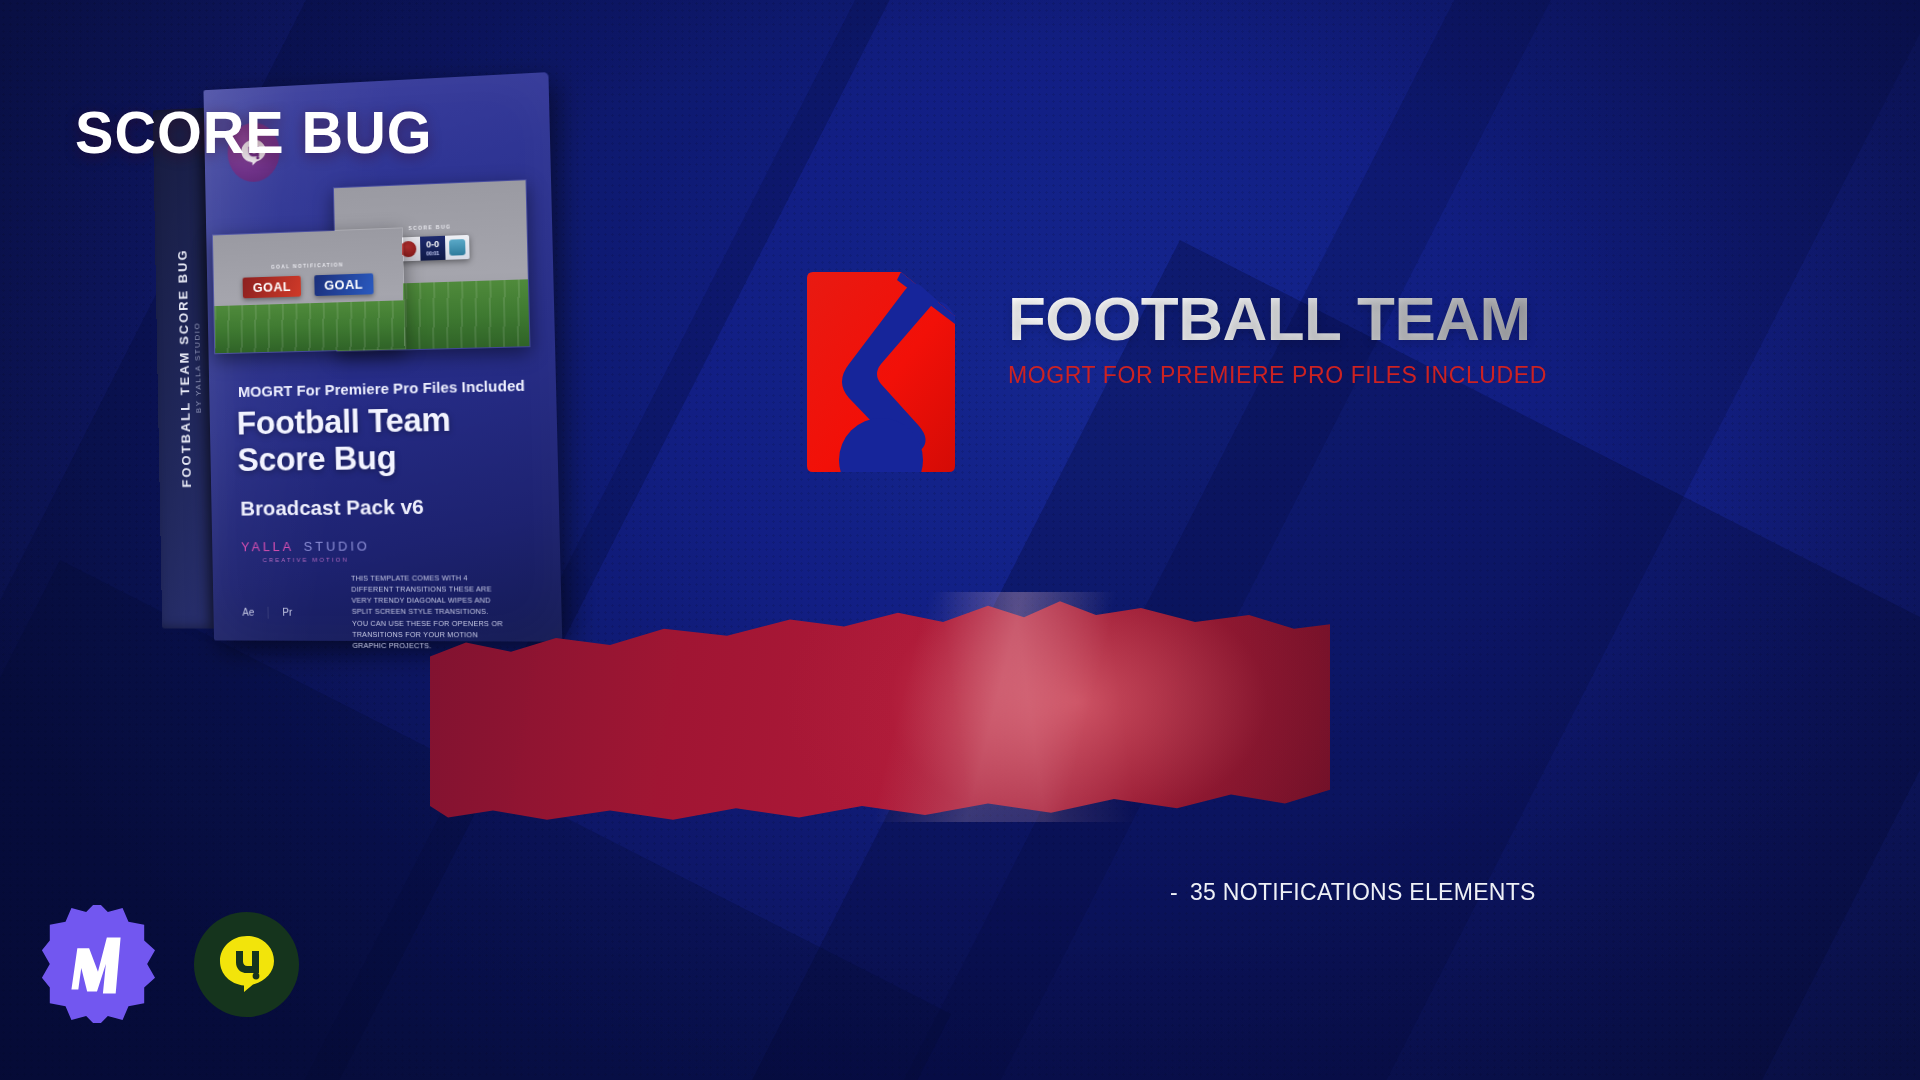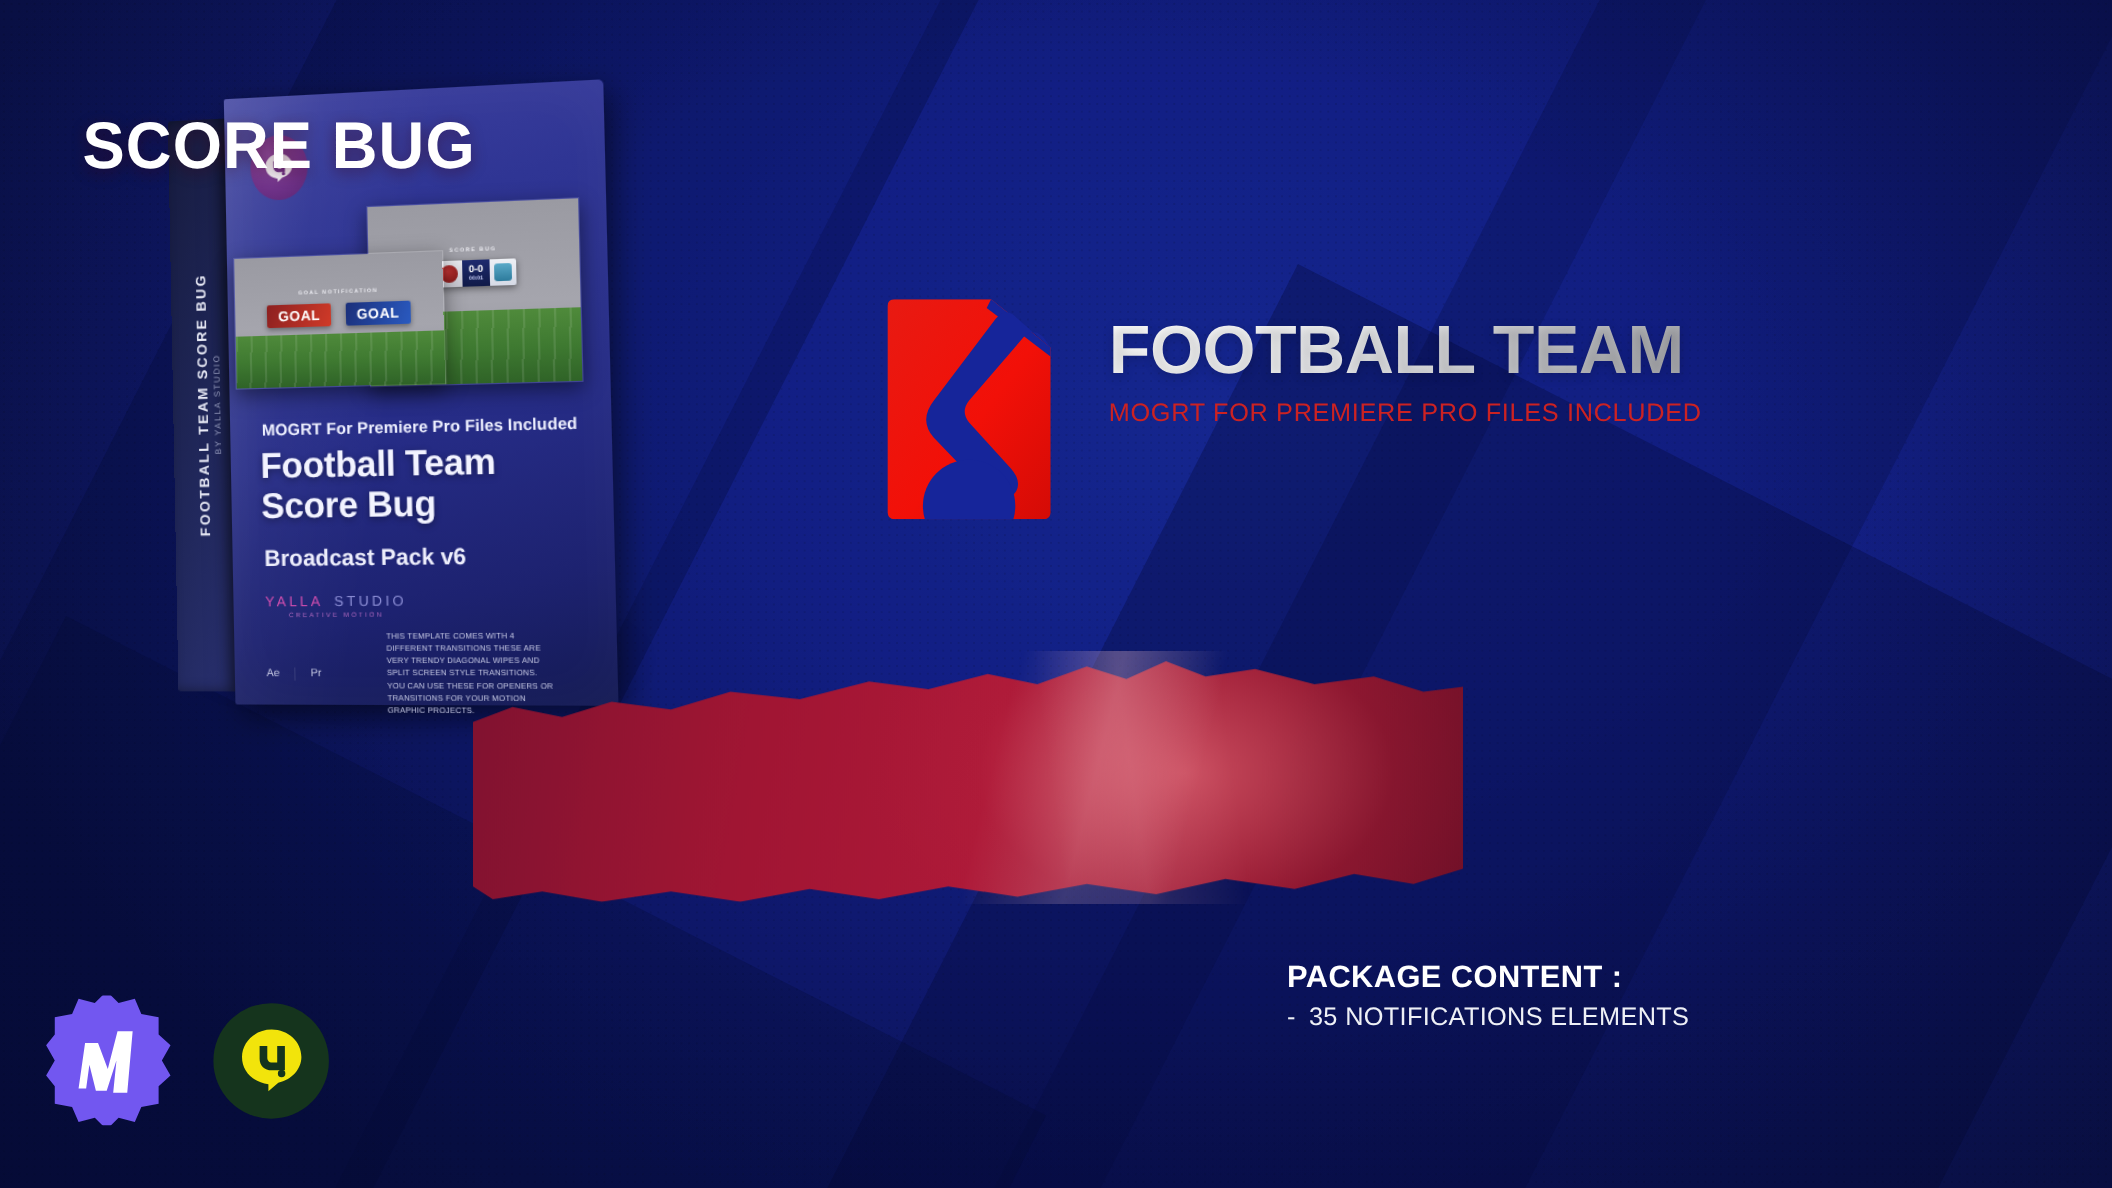--- a/index.html
+++ b/index.html
@@ -261,21 +261,20 @@
     <div class="hl-sub">MOGRT FOR PREMIERE PRO FILES INCLUDED</div>
   </div>
 
   <div id="banner">
     <div class="paint"></div>
     <div class="flare"></div>
   </div>
   <div id="banner-text">SCORE BUG</div>
 
   <div id="pkg">
-    <div class="pkg-title">PACKAGE CONTENT :</div>
     <div class="pkg-item">
       <span>-</span>
       <span>35 NOTIFICATIONS ELEMENTS</span>
     </div>
   </div>
 
   <div id="badges">
     <div class="badge-ma">
       <svg viewBox="0 0 120 120" width="118" height="118" aria-hidden="true">
         <path d="M60 2 L71 13 L86 9 L92 23 L108 26 L108 42 L119 52 L111 66 L119 80 L108 90 L108 106 L92 109 L86 123 L71 119 L60 130 L49 119 L34 123 L28 109 L12 106 L12 90 L4 80 L12 66 L4 52 L12 42 L12 26 L28 23 L34 9 L49 13 Z" transform="translate(0,-6) scale(1)" fill="#7257f0"></path>

